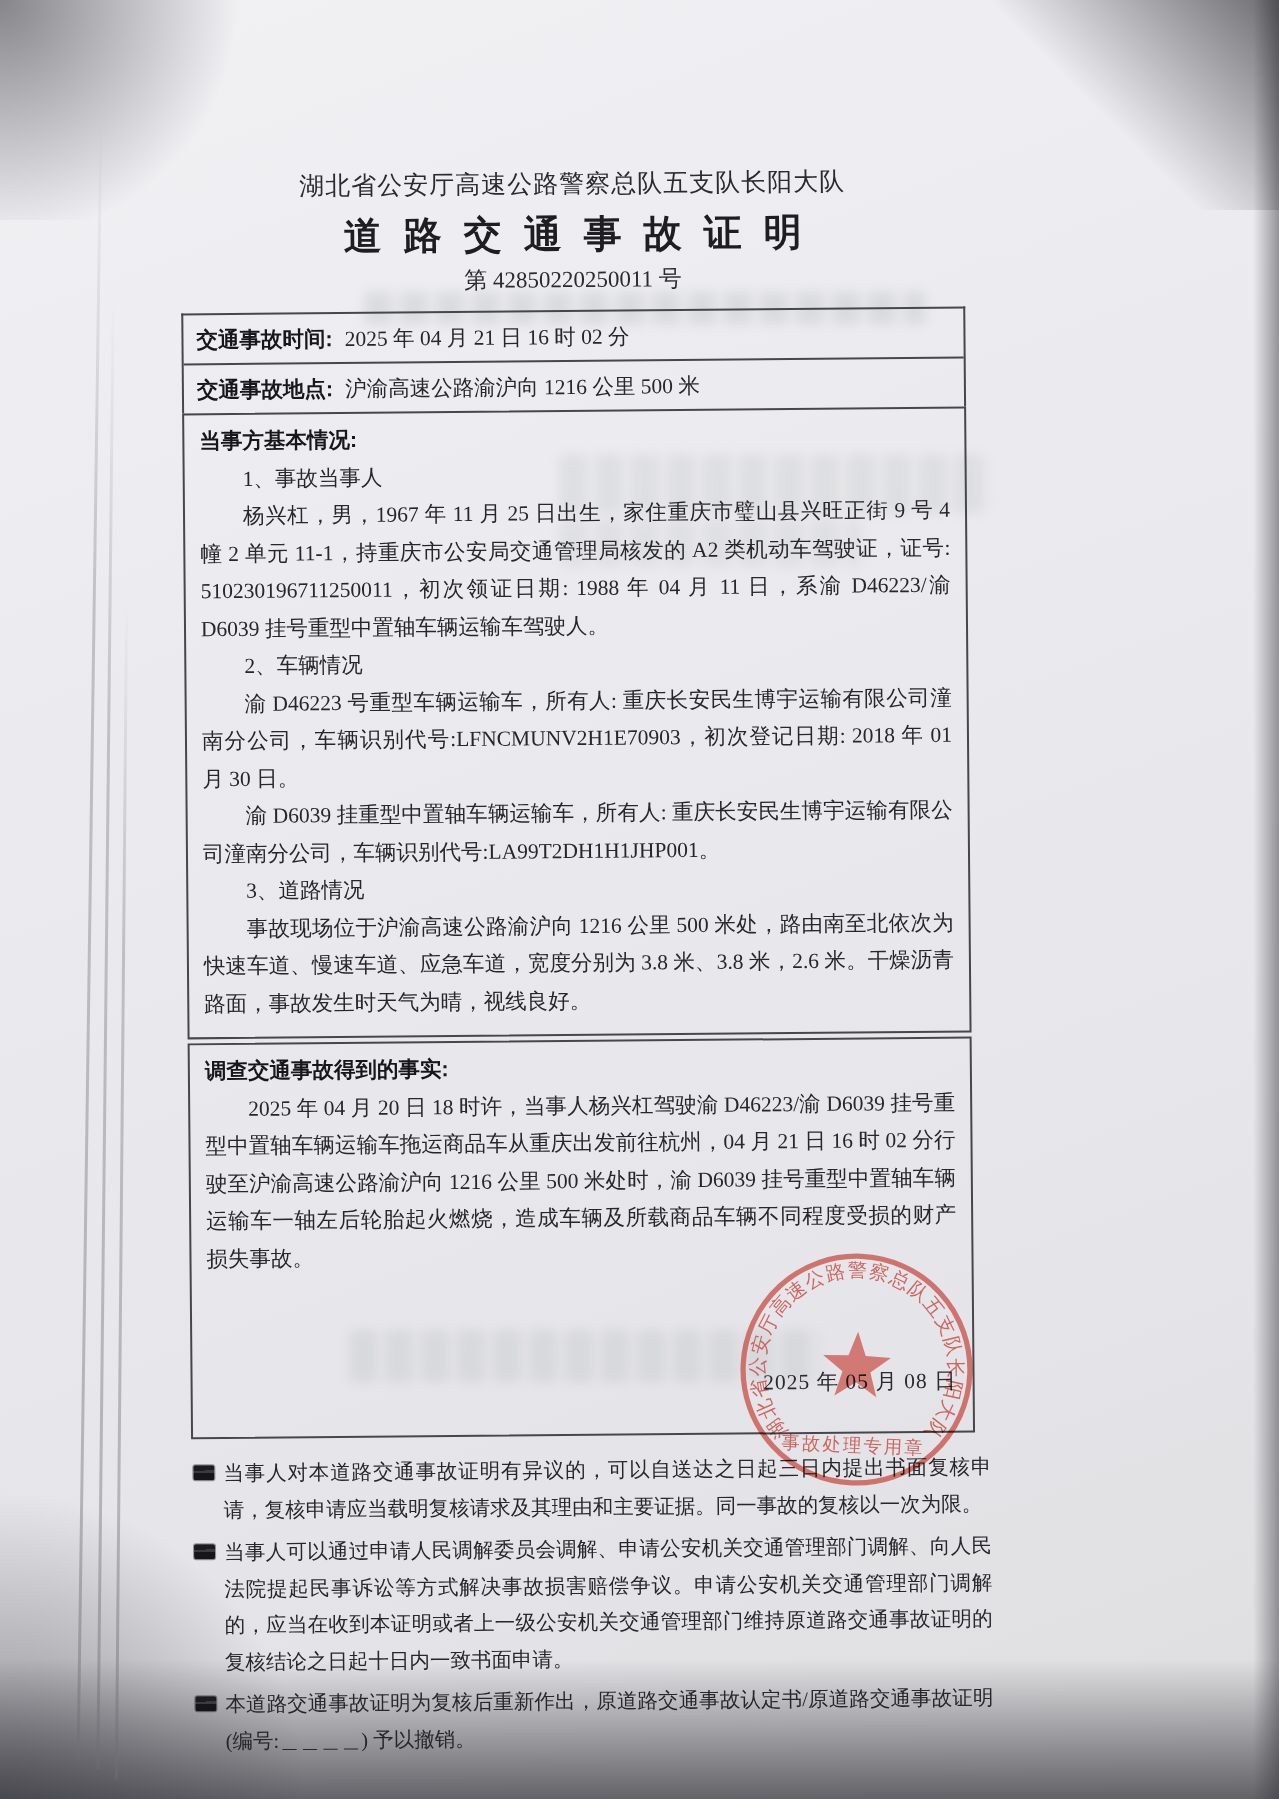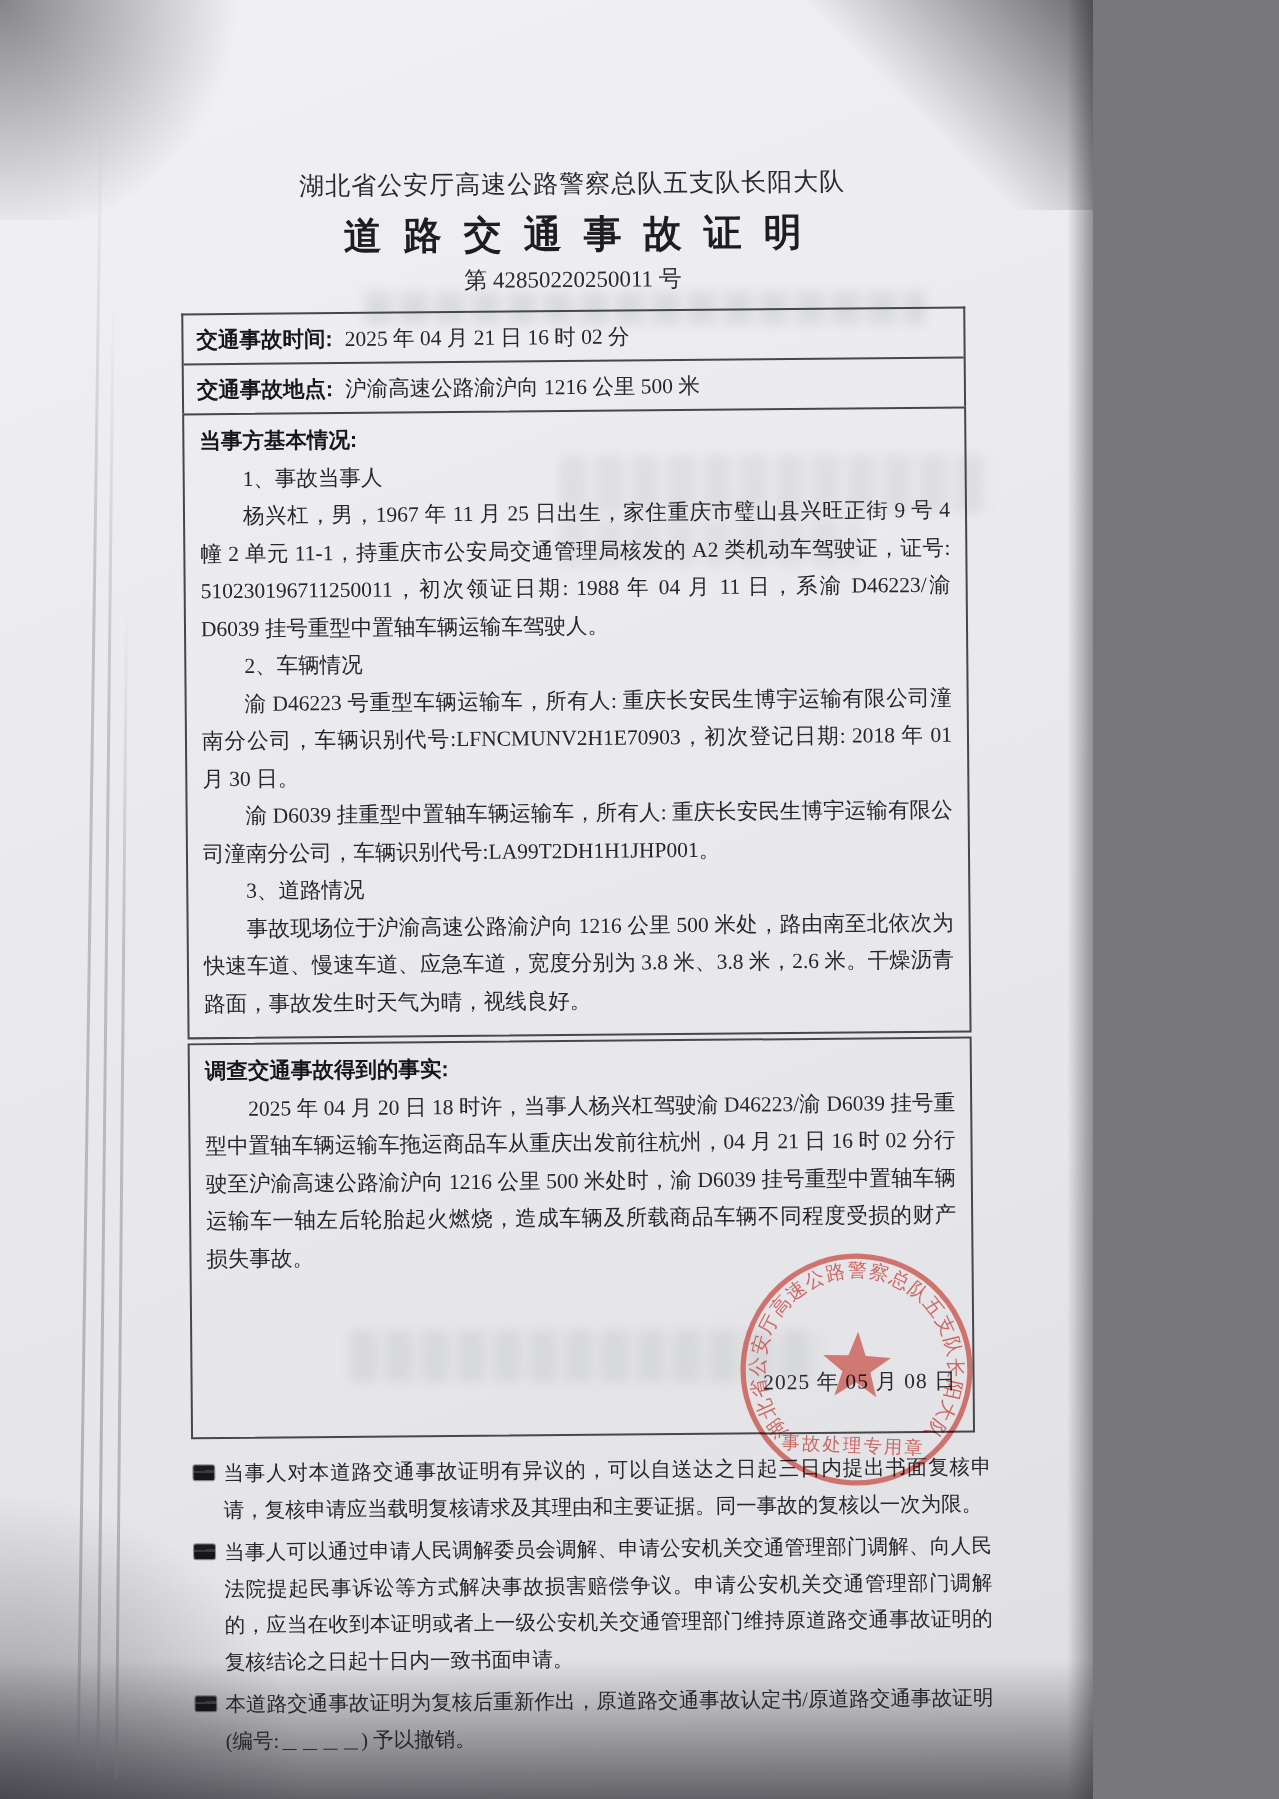--- a/index.html
+++ b/index.html
@@ -3,21 +3,21 @@
 <meta charset="utf-8">
 <style>
   html,body{margin:0;padding:0;}
   body{
     width:1279px;height:1799px;
     background:#77777c;
     font-family:"Liberation Serif","DejaVu Serif",serif;
     overflow:hidden;
   }
   .photo{
-    position:relative;width:1093px;height:1799px;
+    position:relative;width:1279px;height:1799px;
     background:linear-gradient(160deg,#f1f0f3 0%,#ebeaee 35%,#e6e5ea 70%,#dededf 100%);
     overflow:hidden;
   }
   
   .shade{position:absolute;pointer-events:none;}
   .shade.tl{left:0;top:0;width:260px;height:220px;
     background:radial-gradient(circle at 0 0, rgba(45,45,52,.55), rgba(45,45,52,0) 70%);}
   .shade.tr{right:0;top:0;width:320px;height:210px;
     background:linear-gradient(225deg, rgba(38,38,44,.65), rgba(38,38,44,0) 55%);}
   .shade.re{right:0;top:0;width:26px;height:1799px;

